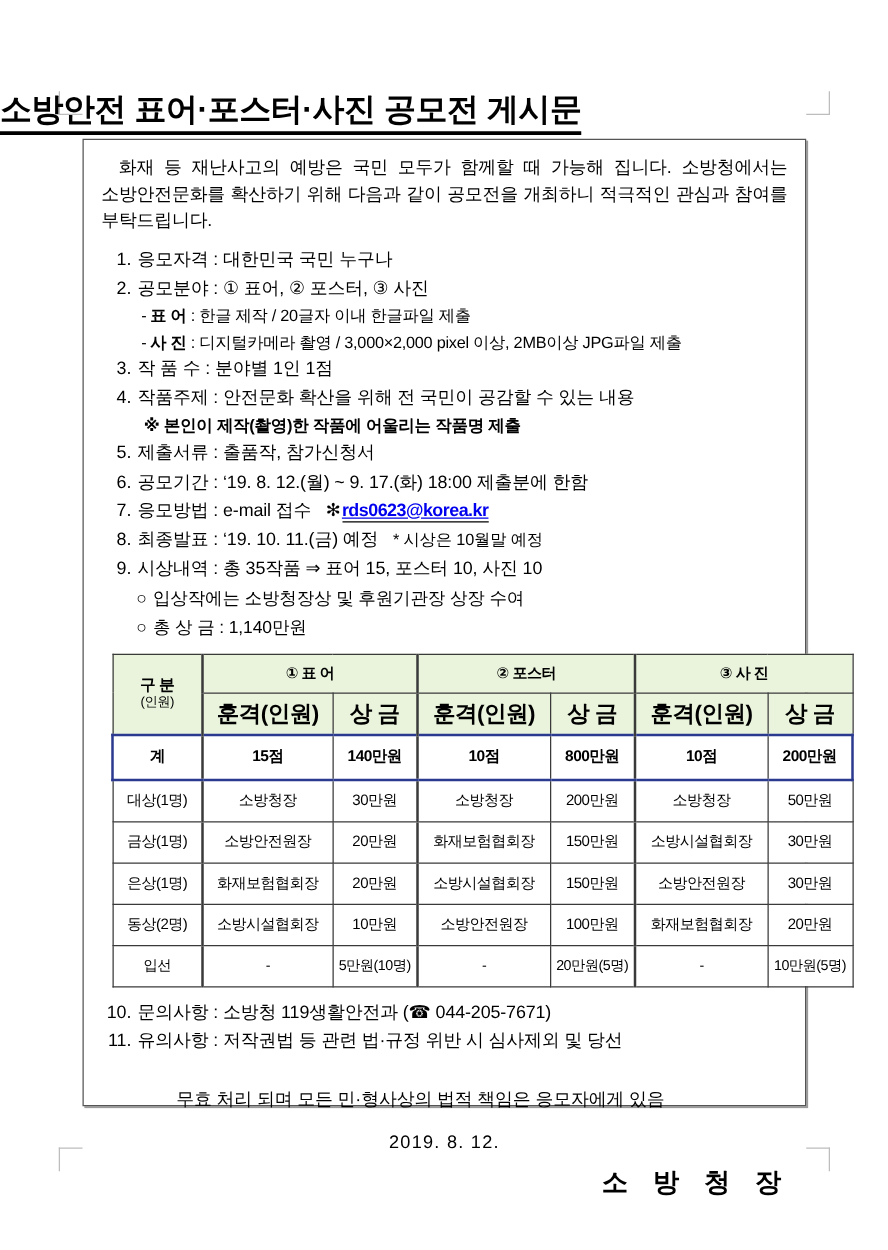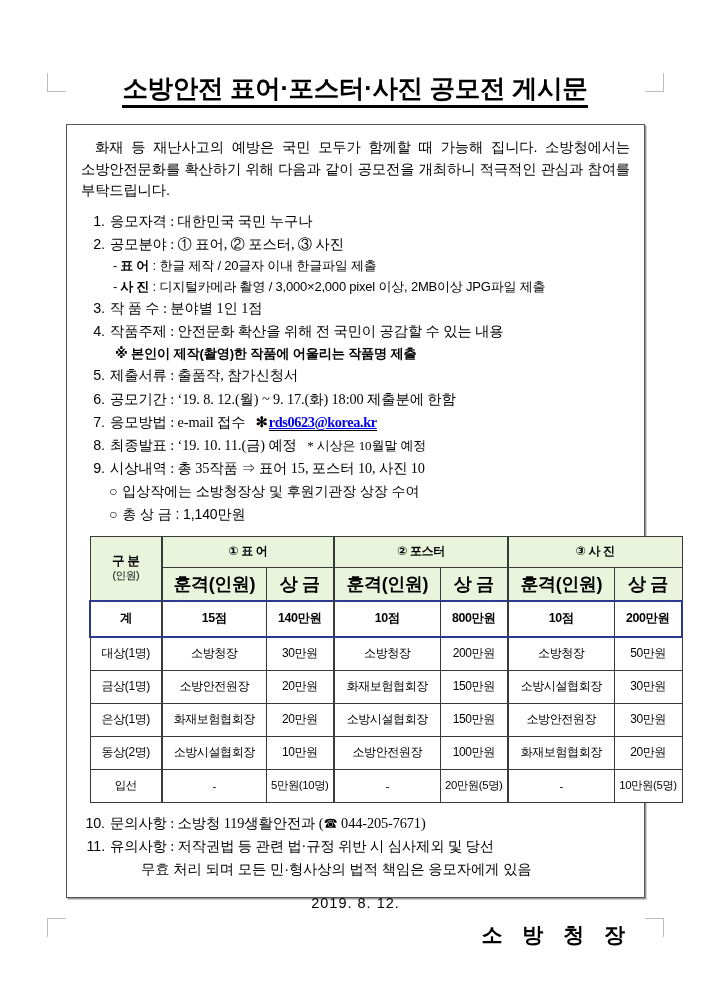--- a/index.html
+++ b/index.html
@@ -29,38 +29,37 @@
   .crop.tr { left: 645px; top: 73px;  border-right: 1px solid #bdbdbd; border-bottom: 1px solid #bdbdbd; }
   .crop.bl { left: 47px;  top: 918px; border-left: 1px solid #bdbdbd; border-top: 1px solid #bdbdbd; }
   .crop.br { left: 645px; top: 918px; border-right: 1px solid #bdbdbd; border-top: 1px solid #bdbdbd; }
 
   
   .title-wrap {
     position: absolute;
     left: 0;
     right: 0;
     top: 74px;
-    text-align: center;
   }
   .doc-title {
     display: inline-block;
     font-size: 25.5px;
     font-weight: bold;
     letter-spacing: -0.3px;
     padding-bottom: 2px;
     border-bottom: 3px solid #000;
     line-height: 1.12;
     white-space: nowrap;
   }
 
   
   .content-box {
     position: absolute;
     left: 66px;
-    top: 124px;
+    top: 111px;
     width: 579px;
     height: 774px;
     box-sizing: border-box;
     border: 1px solid #555555;
     box-shadow: 1.5px 1.5px 0 #9a9a9a;
     background: #ffffff;
     padding: 10px 12px 0 12px;
   }
 
   
@@ -87,21 +86,21 @@
     white-space: nowrap;
     display: flex;
   }
   .item .num {
     display: inline-block;
     width: 26px;
     text-align: right;
     padding-right: 5px;
     flex: 0 0 auto;
   }
-  .item .body { flex: 1 1 auto; font-family: Liberation Serif, serif; }
+  .item .body { flex: 1 1 auto; }
 
   
   .sub {
     font-size: 13px;
     line-height: 1.56;
     letter-spacing: -0.2px;
     padding-left: 34px;
     white-space: nowrap;
   }
   .sub .dash { padding-right: 3px; }
@@ -191,20 +190,21 @@
     letter-spacing: 7px;
     margin-top: 10px;
     padding-left: 7px;
   }
   .cont-indent {
     padding-left: 62px;
     font-size: 14.3px;
     line-height: 1.62;
     letter-spacing: -0.1px;
     white-space: nowrap;
+    margin-top: 24px;
   }
 </style>
 </head>
 <body>
 
 <div class="crop tl"></div>
 <div class="crop tr"></div>
 <div class="crop bl"></div>
 <div class="crop br"></div>
 

